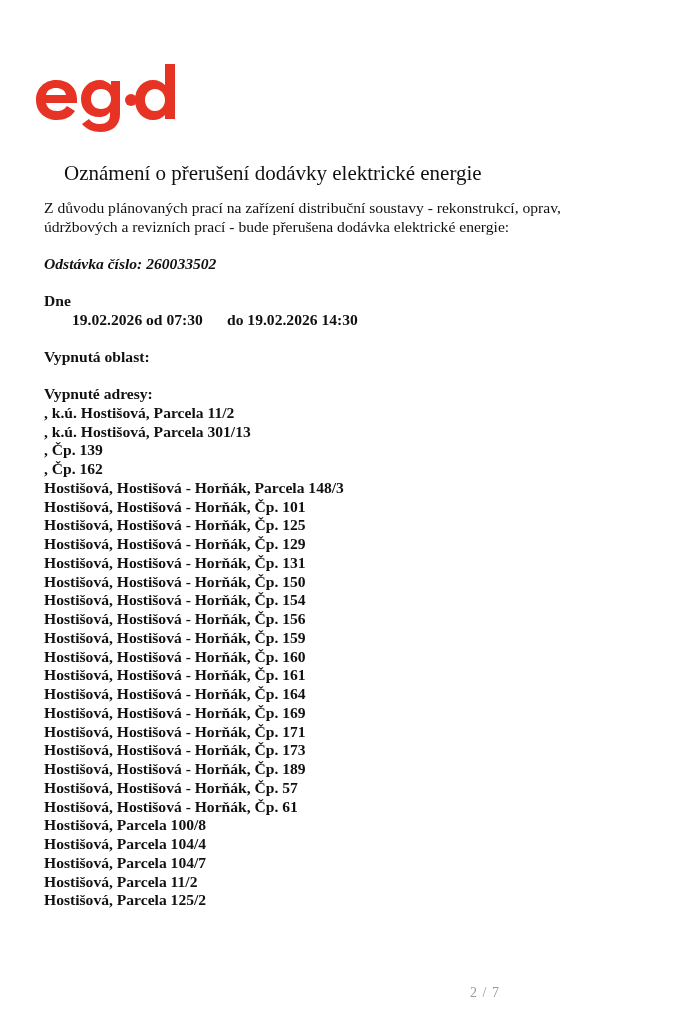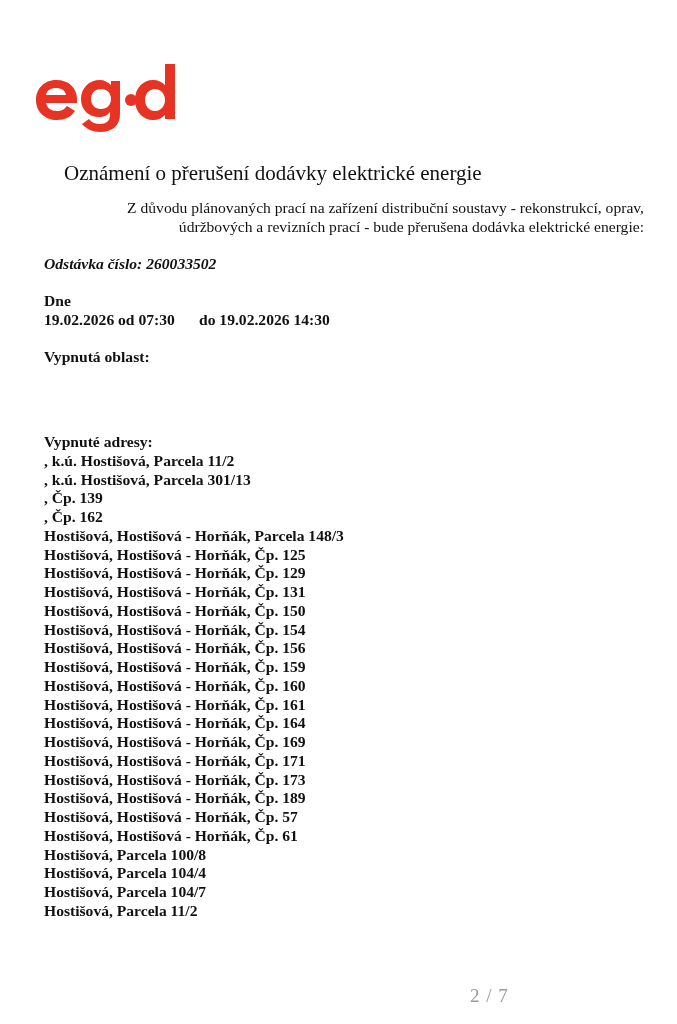--- a/index.html
+++ b/index.html
@@ -34,53 +34,52 @@
       white-space: nowrap;
     }
     .intro {
       position: absolute;
       left: 44px;
       top: 199px;
       width: 600px;
       font-size: 15.6px;
       line-height: 18.8px;
       font-weight: normal;
-      text-align: right;
     }
     .intro div { white-space: nowrap; }
     .block {
       position: absolute;
       left: 44px;
       font-size: 15.6px;
       line-height: 18.8px;
       font-weight: bold;
       white-space: nowrap;
     }
     .outage-number { top: 255px; font-style: italic; }
     .date-block { top: 292px; }
     .date-row span { display: inline-block; }
-    .date-from { width: 155px; }
+    .date-from { width: 155px; margin-left: 28px; }
     .area { top: 348px; }
     .addresses { top: 385px; }
     .addresses ul {
       list-style: none;
       margin: 0;
       padding: 0;
     }
     .addresses li {
       margin: 0;
       padding: 0;
       height: 18.76px;
       line-height: 18.76px;
     }
     .page-number {
       position: absolute;
       left: 470px;
       top: 985px;
-      font-size: 19px;
+      font-size: 14px;
       color: #9a9a9a;
       font-family: "Liberation Serif", serif;
       letter-spacing: 1px;
     }
   </style>
 </head>
 <body>
 
 <div class="logo">
   <svg width="142" height="74" viewBox="0 0 142 74" xmlns="http://www.w3.org/2000/svg">
@@ -109,43 +108,45 @@
 <div class="block date-block">
   <div>Dne</div>
   <div class="date-row">
     <span class="date-from">19.02.2026 od 07:30</span><span class="date-to">do 19.02.2026 14:30</span>
   </div>
 </div>
 
 <div class="block area">Vypnutá oblast:</div>
 
 <div class="block addresses">
-  <div style="height:18.76px;margin-top:48px;">Vypnuté adresy:</div>
+  <div style="height:18.76px;">Vypnuté adresy:</div>
   <ul>
     <li>, k.ú. Hostišová, Parcela 11/2</li>
     <li>, k.ú. Hostišová, Parcela 301/13</li>
     <li>, Čp. 139</li>
     <li>, Čp. 162</li>
     <li>Hostišová, Hostišová - Horňák, Parcela 148/3</li>
+    <li>Hostišová, Hostišová - Horňák, Čp. 101</li>
     <li>Hostišová, Hostišová - Horňák, Čp. 125</li>
     <li>Hostišová, Hostišová - Horňák, Čp. 129</li>
     <li>Hostišová, Hostišová - Horňák, Čp. 131</li>
     <li>Hostišová, Hostišová - Horňák, Čp. 150</li>
     <li>Hostišová, Hostišová - Horňák, Čp. 154</li>
     <li>Hostišová, Hostišová - Horňák, Čp. 156</li>
     <li>Hostišová, Hostišová - Horňák, Čp. 159</li>
     <li>Hostišová, Hostišová - Horňák, Čp. 160</li>
     <li>Hostišová, Hostišová - Horňák, Čp. 161</li>
     <li>Hostišová, Hostišová - Horňák, Čp. 164</li>
     <li>Hostišová, Hostišová - Horňák, Čp. 169</li>
     <li>Hostišová, Hostišová - Horňák, Čp. 171</li>
     <li>Hostišová, Hostišová - Horňák, Čp. 173</li>
     <li>Hostišová, Hostišová - Horňák, Čp. 189</li>
     <li>Hostišová, Hostišová - Horňák, Čp. 57</li>
     <li>Hostišová, Hostišová - Horňák, Čp. 61</li>
     <li>Hostišová, Parcela 100/8</li>
     <li>Hostišová, Parcela 104/4</li>
     <li>Hostišová, Parcela 104/7</li>
     <li>Hostišová, Parcela 11/2</li>
+    <li>Hostišová, Parcela 125/2</li>
   </ul>
 </div>
 
 <div class="page-number">2 / 7</div>
 
 </body></html>

